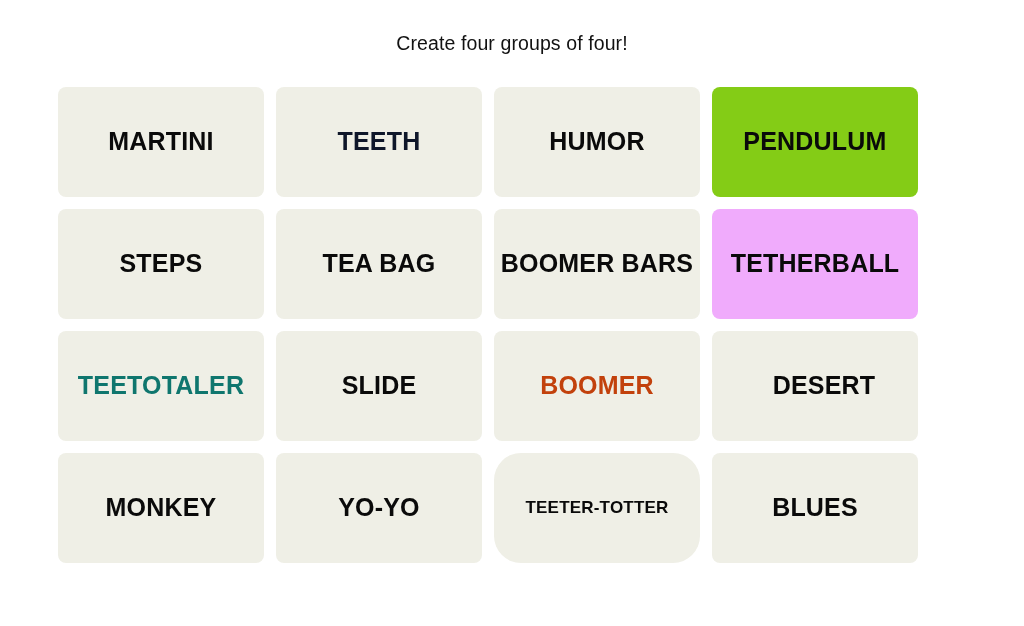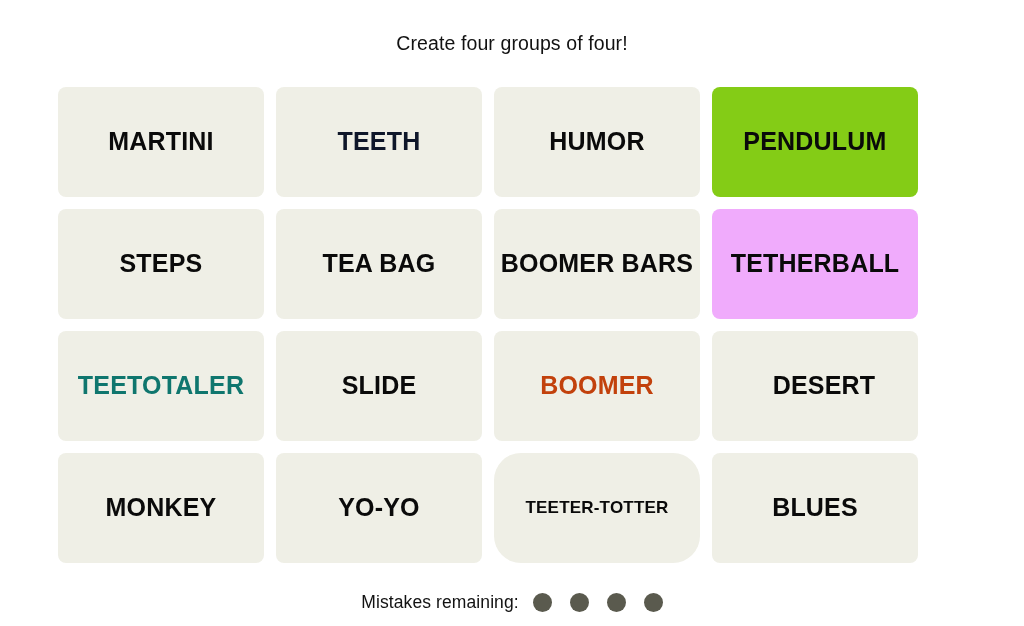--- a/index.html
+++ b/index.html
@@ -160,23 +160,14 @@
         <span class="tile-label size-lg" style="color: rgb(10, 10, 10);">YO-YO</span>
       </div>
       <div class="tile" style="background: rgb(239, 239, 230); border-radius: 27px;">
         <span class="tile-label size-sm" style="color: rgb(10, 10, 10);">TEETER-TOTTER</span>
       </div>
       <div class="tile" style="background: rgb(239, 239, 230);">
         <span class="tile-label size-lg" style="color: rgb(10, 10, 10);">BLUES</span>
       </div>
     </div>
 
-  <div class="mistakes">
-    <span class="mistakes-label">Mistakes remaining:</span>
-    <span class="dots" id="dots">
-        <span class="dot" style="background: rgb(90, 90, 78);"></span>
-        <span class="dot" style="background: rgb(90, 90, 78);"></span>
-        <span class="dot" style="background: rgb(90, 90, 78);"></span>
-        <span class="dot" style="background: rgb(90, 90, 78);"></span>
-      </span>
-  </div>
 
 </div>
 
 </body></html>

